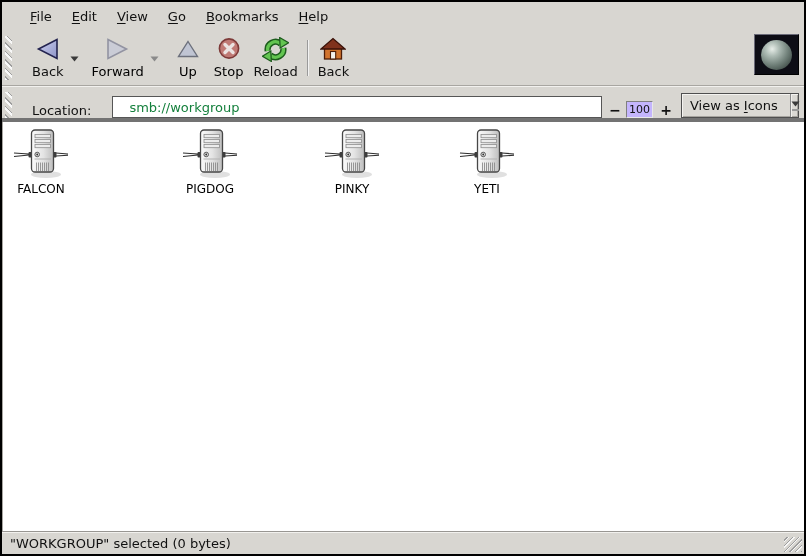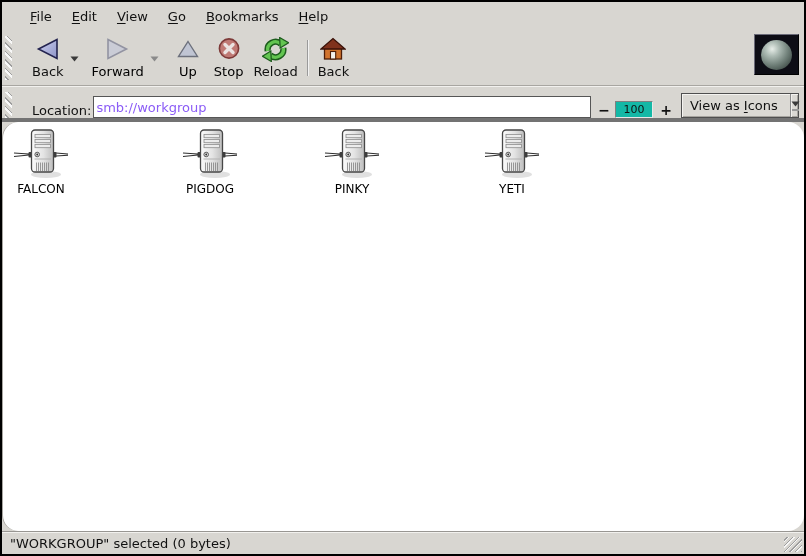--- a/index.html
+++ b/index.html
@@ -32,38 +32,38 @@
               background:#0d0d15; border:1px solid; border-color:#6a6a78 #000 #000 #6a6a78;
               display:flex; align-items:center; justify-content:center; }
   .globe { width:31px; height:30px; border-radius:50%;
            background:radial-gradient(circle at 36% 30%, #e8eee9 0%, #aebcb5 24%, #71817a 55%, #414e49 82%, #2a322f 100%); }
 
   
   .locbar { height:36px; flex:none; display:flex; align-items:flex-end;
             border-bottom:4px solid #737373; box-shadow:inset 0 1px 0 #f2f1ee; }
   .locbar .grip { height:26px; margin-top:0; }
   .loc-label { margin-left:20px; }
-  .loc-input { flex:1; height:22px; margin-left:2px; border:1px solid #565656;
+  .loc-input { flex:1; height:22px; margin-left:21px; border:1px solid #565656;
                background:#fff; font:13px "DejaVu Sans","Liberation Sans",sans-serif;
-               padding:0 2px; color:#8b5cf6; }
+               padding:0 16px; color:#15803d; }
   .zoom-btn { width:14px; text-align:center; font-weight:bold; font-size:14px; margin-left:6px; cursor:default; flex:none; }
-  .zoom-box { width:38px; height:17px; margin-left:4px; background:#14b8a6;
+  .zoom-box { width:27px; height:17px; margin-left:4px; background:#c4b5fd;
               border:1px solid; border-color:#808080 #e8e8e8 #e8e8e8 #808080;
               font-size:11px; display:flex; align-items:center; justify-content:center; flex:none; }
   .viewsel { width:118px; height:25px; margin:0 5px 0 8px; flex:none; display:flex; align-items:center;
              background:#dbd9d4; border:1px solid #4f4f4f;
              box-shadow:inset 1px 1px 0 #f4f3f0, inset -1px -1px 0 #a6a49f; cursor:default;gap:12px; }
   .viewsel-text { flex:1; padding-left:8px; white-space:nowrap; }
   .viewsel-arrows { width:19px; align-self:stretch; border-left:1px solid #8a8a8a;
                     box-shadow:inset 1px 0 0 #f0efec; display:flex; flex-direction:column;
                     align-items:center; justify-content:center; gap:2px; }
   .viewsel-arrows .dash { width:7px; height:2px; background:#9a9a9a; }
 
   
-  .content { flex:1; background:#fff; position:relative; border-left:1px solid #a8a6a1;border-radius:16px; }
+  .content { flex:1; background:#fff; position:relative; border-left:1px solid #a8a6a1; }
   .file-item { position:absolute; top:6px; width:100px; display:flex; flex-direction:column;
                align-items:center; cursor:default; }
   .file-label { margin-top:2px; font-size:12px; color:#000; }
 
   
   .statusbar { height:23px; flex:none; display:flex; align-items:center; padding-left:8px;
                border-top:1px solid #989692; box-shadow:inset 0 1px 0 #f2f1ee; position:relative; }
   .resize-grip { position:absolute; right:2px; bottom:2px; width:18px; height:15px;
                  background:repeating-linear-gradient(135deg,transparent 0 2px,#9e9e9e 2px 3px,#f6f6f6 3px 4px); }
 </style>
@@ -222,21 +222,21 @@
           <use href="#sym-server"></use>
         </svg>
       <span class="file-label">PIGDOG</span>
     </div>
     <div class="file-item" style="left:299px">
       <svg class="srv" width="58" height="52">
           <use href="#sym-server"></use>
         </svg>
       <span class="file-label">PINKY</span>
     </div>
-    <div class="file-item" style="left:459px">
+    <div class="file-item" style="left:434px">
       <svg class="srv" width="58" height="52">
           <use href="#sym-server"></use>
         </svg>
       <span class="file-label">YETI</span>
     </div>
   </div>
 
   <div class="statusbar">
     <span>"WORKGROUP" selected (0 bytes)</span>
     <div class="resize-grip"></div>

